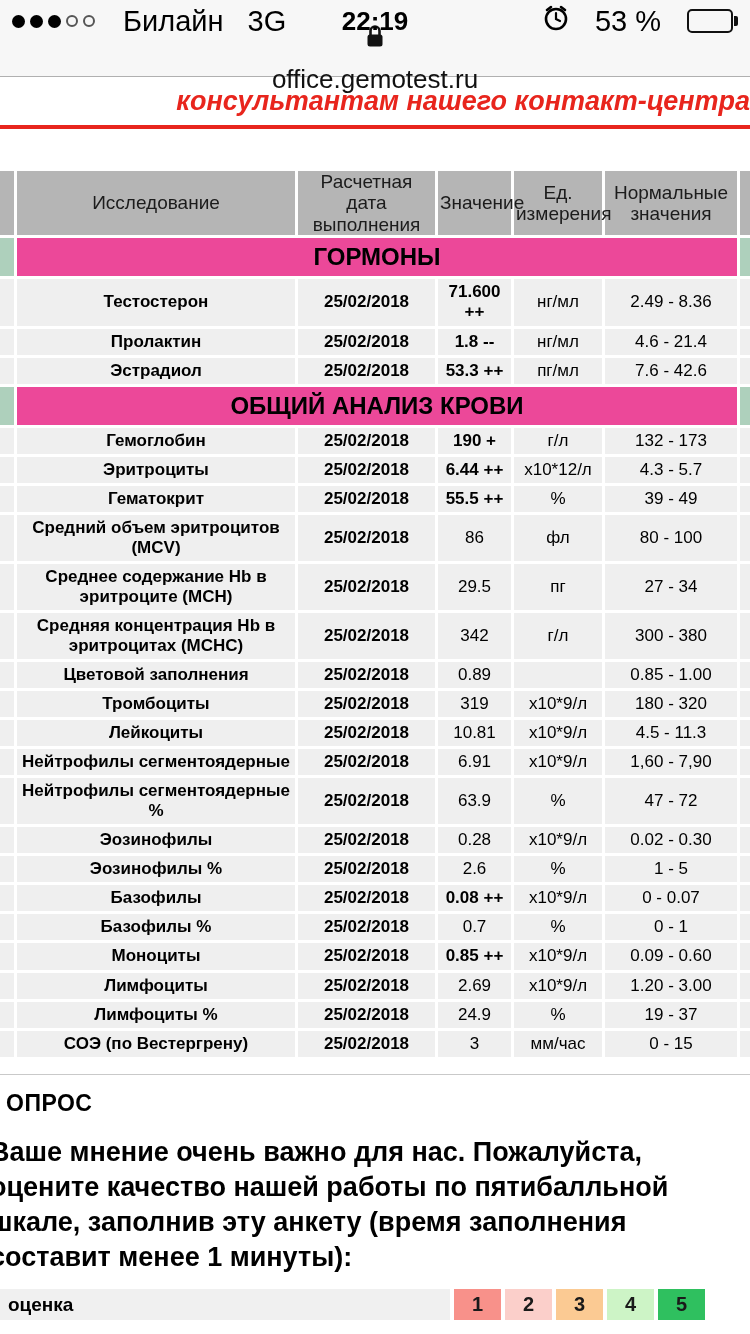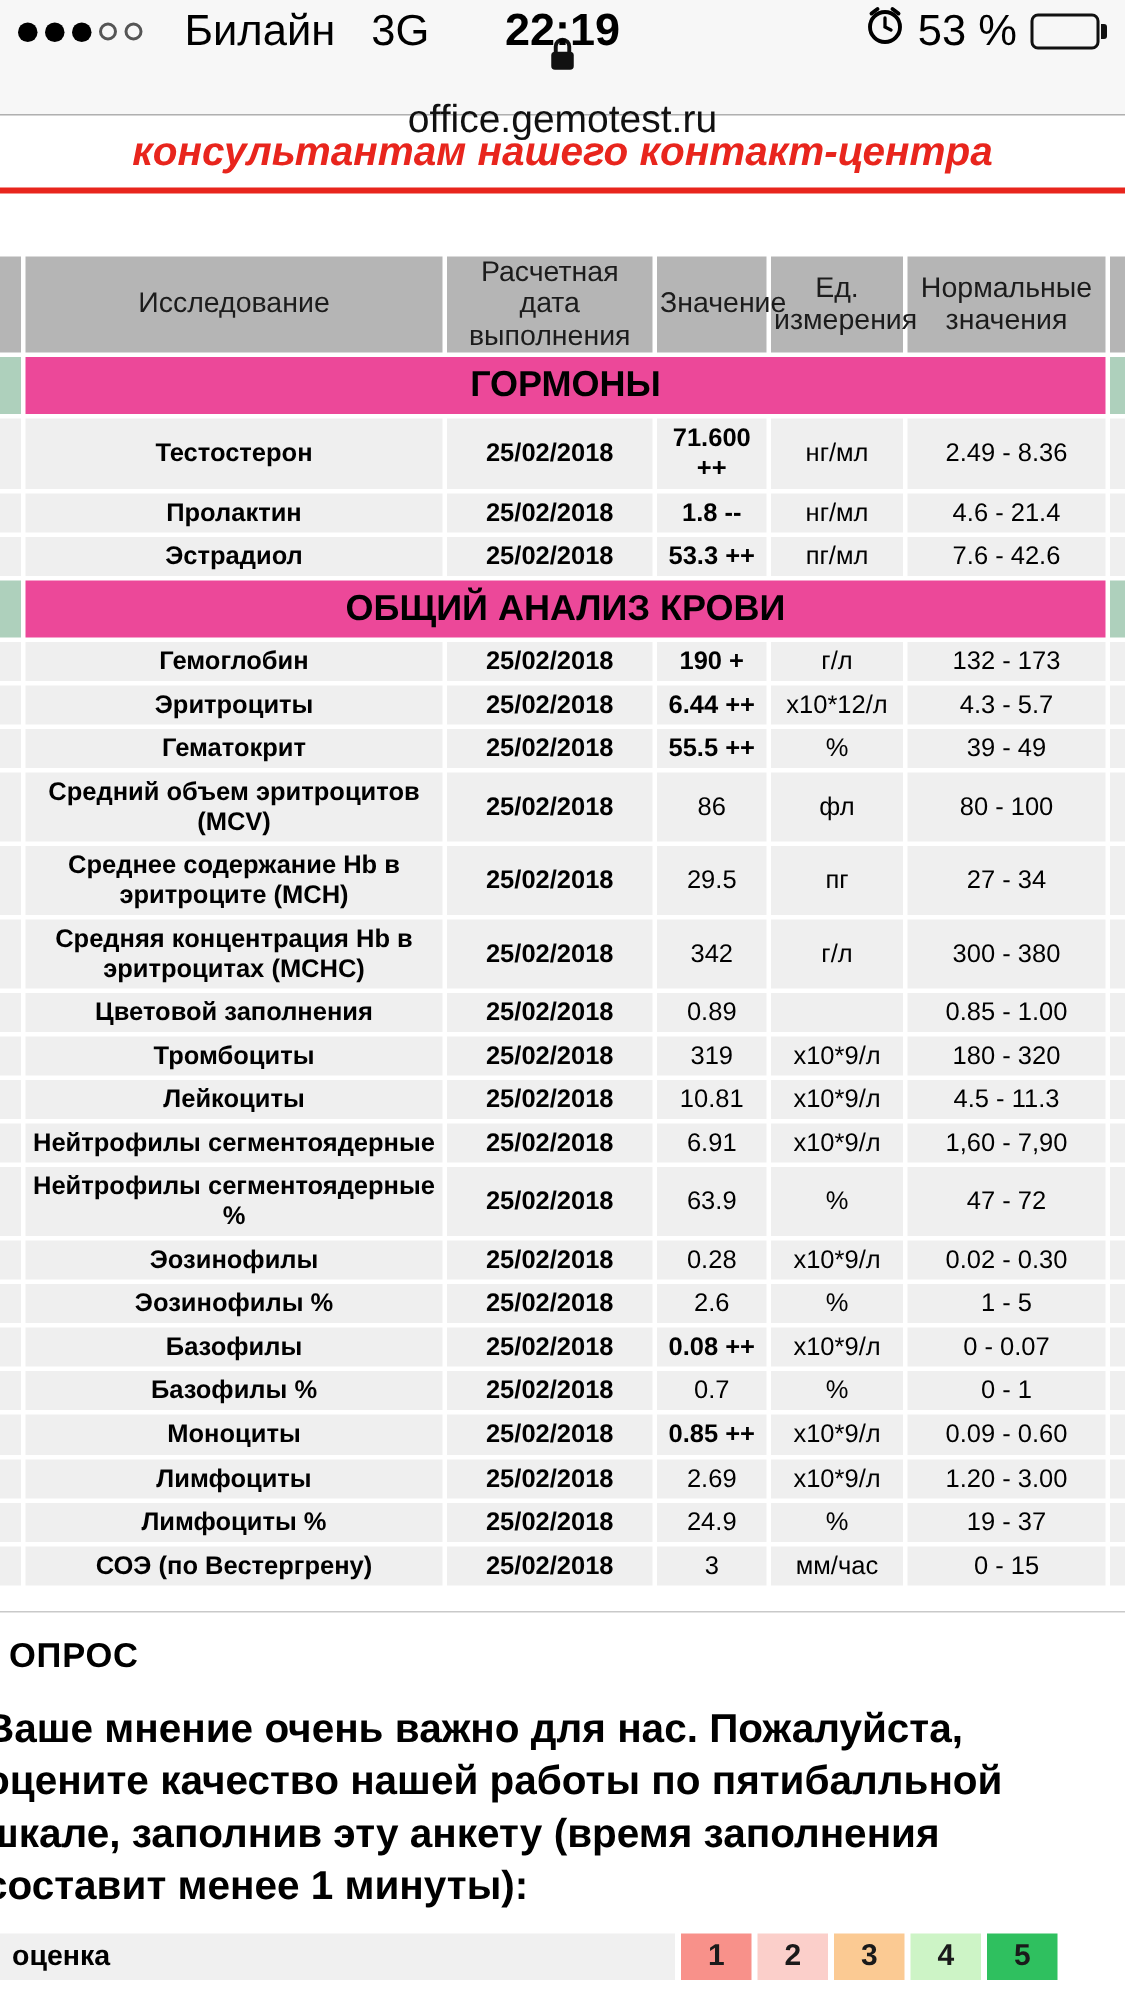--- a/index.html
+++ b/index.html
@@ -10,30 +10,30 @@
   }
 
   
   .topbar { background:#f7f7f7; border-bottom:1px solid #b0b0b0; }
   .status-row { position:relative; height:42px; display:flex; align-items:center; padding:0 12px; }
   .left-group { display:flex; align-items:center; gap:24px; font-size:29px; color:#000; }
   .signal-dots { display:flex; align-items:center; gap:5px; margin-right:4px; }
   .dot { width:13px; height:13px; border-radius:50%; }
   .dot.filled { background:#000; }
   .dot.empty  { width:12px; height:12px; border:2px solid #555; background:transparent; }
-  .time { position:absolute; left:50%; transform:translateX(-50%); font-weight:bold; font-size:30px; }
-  .right-group { margin-left:auto; display:flex; align-items:center; gap:9px; font-size:29px;text-align:right; }
+  .time { position:absolute; left:50%; transform:translateX(-50%); font-weight:bold; font-size:26px; }
+  .right-group { margin-left:auto; display:flex; align-items:center; gap:26px; font-size:29px;text-align:right; }
   .battery { display:flex; align-items:center; }
   .battery-body { width:46px; height:24px; border:2px solid #111; border-radius:5px; padding:2px; }
   .battery-fill { width:55%; height:100%; background:#111; border-radius:2px; }
   .battery-tip { width:4px; height:10px; background:#111; border-radius:0 2px 2px 0; margin-left:1px; }
   .url-row { height:34px; display:flex; align-items:center; justify-content:center; gap:9px; font-size:26px; color:#111;flex-direction:column; }
 
   
-  .banner { text-align:center; padding:9px 0 5px; }
+  .banner { text-align:right; padding:9px 0 5px; }
   .banner-text { color:#e8251d; font-weight:bold; font-style:italic; font-size:27px; }
   .red-rule { height:4px; background:#e8251d; margin-top:3px; }
 
   
   table.results { border-collapse:separate; border-spacing:3px; table-layout:fixed;
     width:756px; margin:39px 0 0 -3px; }
   table.results th { background:#b5b5b5; font-weight:normal; font-size:19px; color:#1c1c1c;
     text-align:center; vertical-align:middle; height:44px; line-height:1.13; padding:0 2px; }
   th.stub-hdr { padding:0; }
   td.section-title { background:#ec4899; font-weight:bold; font-size:24px; text-align:center;

